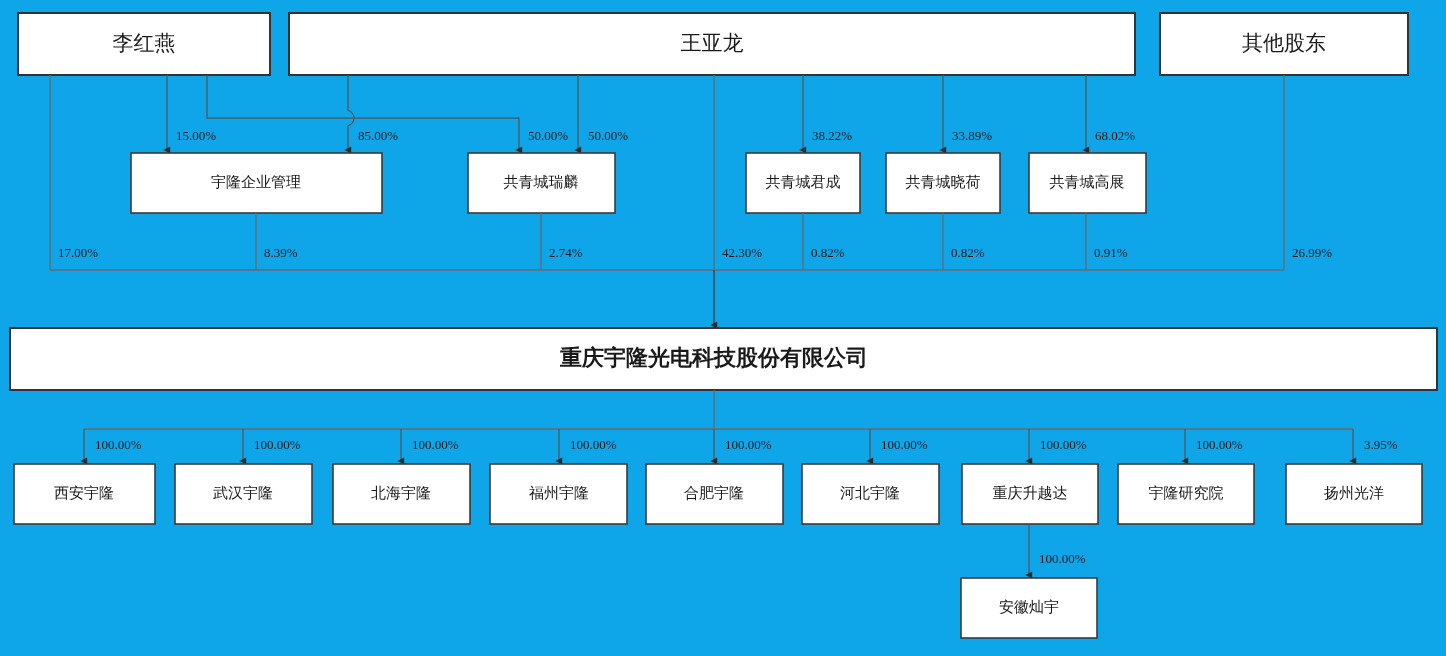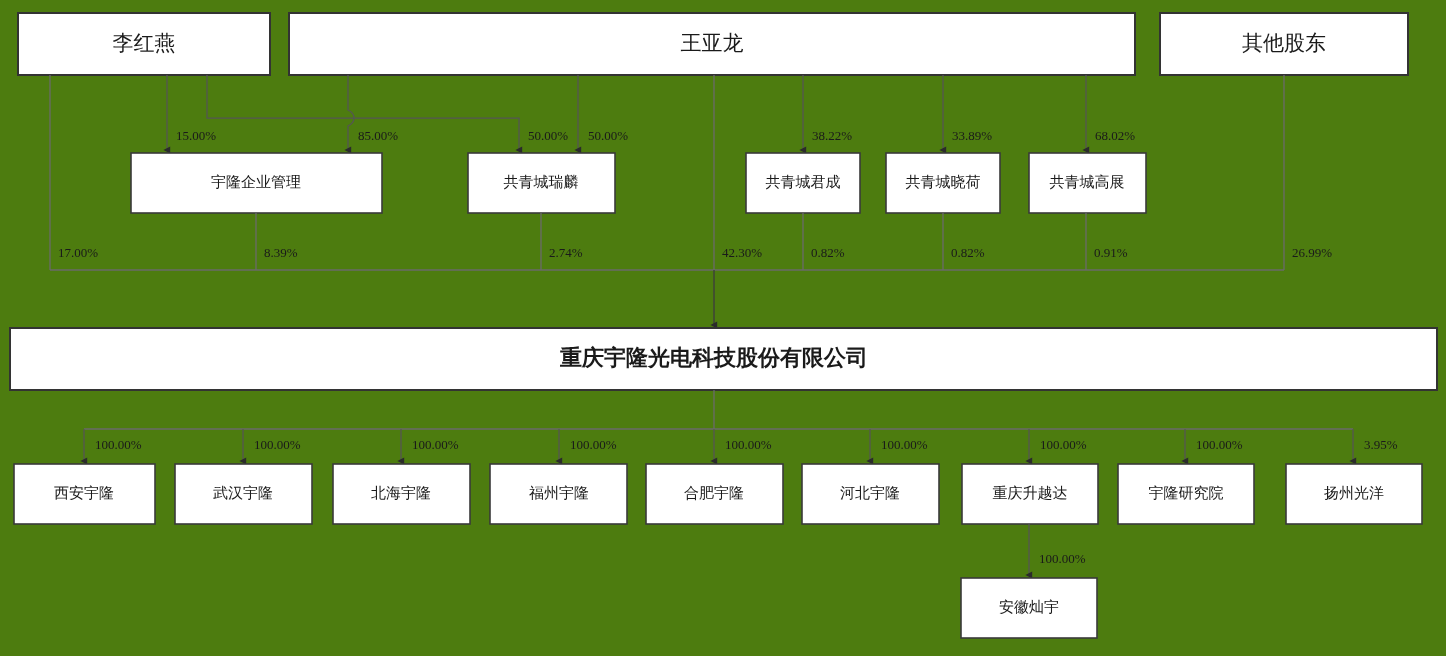--- a/index.html
+++ b/index.html
@@ -4,21 +4,21 @@
 <style>
   html, body {
     margin: 0;
     padding: 0;
     background: #ffffff;
   }
   #root {
     position: relative;
     width: 1446px;
     height: 656px;
-    background: #4d7c0f;
+    background: #0ea5e9;
     font-family: "Liberation Serif", "DejaVu Serif", serif;
     overflow: hidden;
   }
   svg#diagram {
     position: absolute;
     top: 0;
     left: 0;
     width: 1446px;
     height: 656px;
   }

